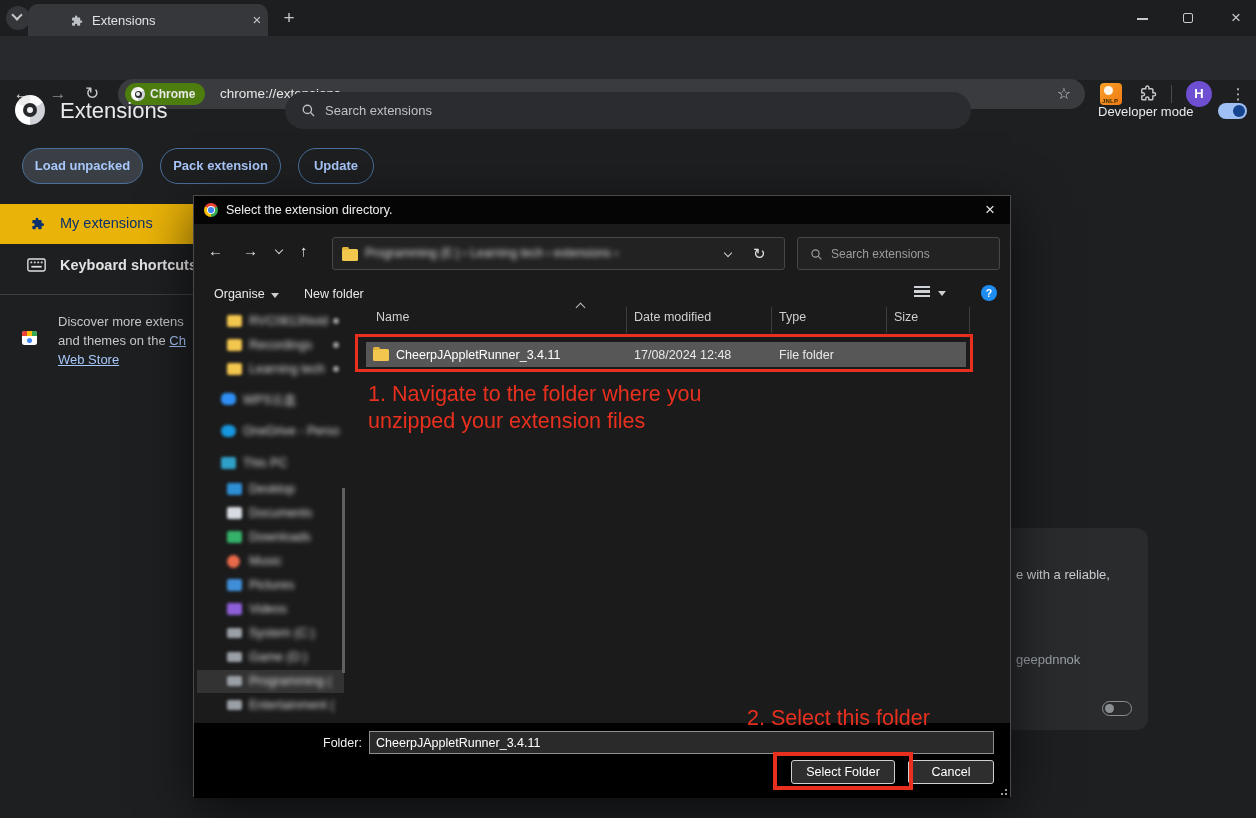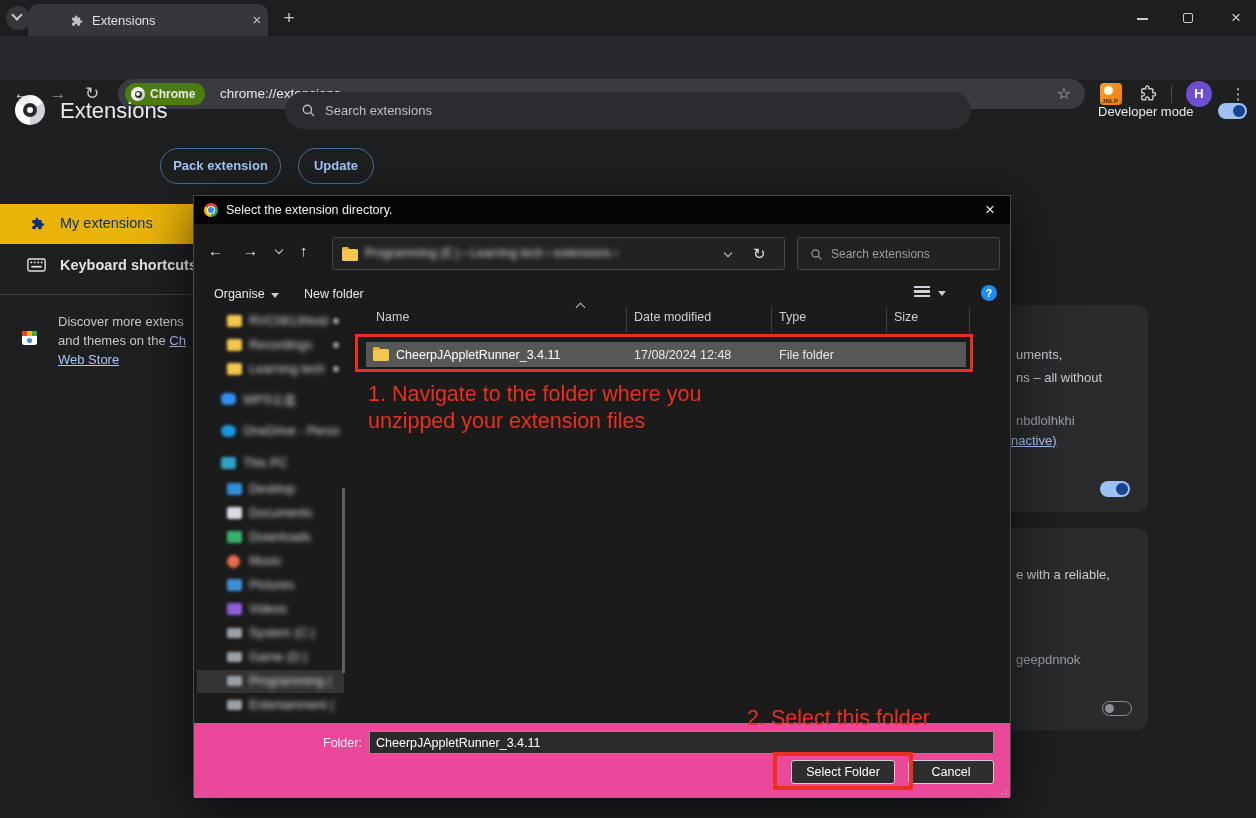--- a/index.html
+++ b/index.html
@@ -105,21 +105,21 @@
   .ti.f { background:#f3c64e; } .ti.wps { background:#2f8ff5; border-radius:5px; }
   .ti.cloud { background:#1797e0; border-radius:6px; } .ti.pc { background:#2fa0c8; }
   .ti.desk { background:#2f8fd6; } .ti.doc { background:#d8dce2; }
   .ti.down { background:#35b26a; } .ti.mus { background:#e86a4a; border-radius:50%; width:13px; height:13px; }
   .ti.pic { background:#3f8fd8; } .ti.vid { background:#8e5fd8; }
   .ti.drv { background:#9aa0a6; height:10px; top:2px; }
   .pin { position:absolute; left:139px; top:4px; width:6px; height:6px; border-radius:50%; background:#9a9a9a; filter:blur(1.5px); }
   .tree-sel { left:3px; top:474px; width:147px; height:23px; background:#333; position:absolute; }
   .tree-scroll { left:148px; top:292px; width:3px; height:185px; background:#606060; position:absolute; }
 
-  .dlg-footer { left:0; top:527px; width:100%; height:75px; background:#ec4899; position:absolute; }
+  .dlg-footer { left:0; top:527px; width:100%; height:75px; background:#000000; position:absolute; }
   .folder-lbl { position:absolute; left:129px; top:13px; font-size:12.5px; color:#f0f0f0; }
   .folder-input { position:absolute; left:175px; top:8px; width:625px; height:23px; background:#2a2a2a; border:1px solid #8f8f8f;
     color:#fff; font-size:12.5px; padding:0 6px; font-family:"Liberation Sans",sans-serif; }
   .dlg-btn { position:absolute; top:37px; height:24px; background:#2e2e2e; border:1px solid #d0d0d0; border-radius:3px;
     color:#fff; font-size:12.5px; text-align:center; line-height:22px; }
   .grip { position:absolute; right:3px; bottom:3px; width:8px; height:8px; }
   .grip i { position:absolute; width:2px; height:2px; background:#9a9a9a; }
 
   
   .ann-rect { border:3.5px solid #e9301f; position:absolute; z-index:60; }
@@ -191,20 +191,21 @@
         <circle cx="8.5" cy="8.5" r="5.5"></circle>
         <line x1="12.8" y1="12.8" x2="17.5" y2="17.5"></line>
       </svg>
     <span class="ph">Search extensions</span>
   </div>
   <span class="abs devmode-label">Developer mode</span>
   <div class="abs toggle on" style="left:1218px;top:103px;width:29px;height:16px">
       <div class="knob"></div>
     </div>
 
+  <div class="abs pill-btn" style="left:22px;width:121px;background:#3a3f46">Load unpacked</div>
   <div class="abs pill-btn" style="left:160px;width:121px">Pack extension</div>
   <div class="abs pill-btn" style="left:298px;width:76px">Update</div>
 
   <div class="abs sidebar-sel">
     <svg class="abs" style="left:30px;top:12px" width="16" height="16" viewBox="0 0 24 24" fill="#09316e">
         <path d="M19 11h-1.5V7.5A1.5 1.5 0 0 0 16 6h-3.5V4.5a2 2 0 1 0-4 0V6H5a1.5 1.5 0 0 0-1.5 1.5V11H5a2 2 0 1 1 0 4H3.5v3.5A1.5 1.5 0 0 0 5 20h3.5v-1.5a2 2 0 1 1 4 0V20H16a1.5 1.5 0 0 0 1.5-1.5V15H19a2 2 0 1 0 0-4z"></path>
       </svg>
     <span class="lbl">My extensions</span>
   </div>
   <div class="abs sidebar-row2">
@@ -224,29 +225,20 @@
   <div class="abs cws">
       <div class="strip"></div>
       <div class="ball"></div>
     </div>
   <div class="abs discover">
     <span>Discover more extens</span><br>
     <span>and themes on the </span><a>Ch</a><br>
     <a>Web Store</a>
   </div>
 
-  <div class="abs card" style="left:975px;top:305px;height:207px">
-    <span class="frag" style="top:42px">uments,</span>
-    <span class="frag" style="top:65px">ns – all without</span>
-    <span class="frag dim" style="top:108px">nbdlolhkhi</span>
-    <span class="frag link" style="top:128px">nactive)</span>
-    <div class="toggle on" style="position:absolute;left:125px;top:176px;width:30px;height:16px">
-        <div class="knob" style="width:12px;height:12px"></div>
-      </div>
-  </div>
   <div class="abs card" style="left:975px;top:528px;height:202px">
     <span class="frag" style="top:39px">e with a reliable,</span>
     <span class="frag dim" style="top:124px">geepdnnok</span>
     <div class="toggle off" style="position:absolute;left:127px;top:173px;width:30px;height:15px">
         <div class="knob"></div>
       </div>
   </div>
 
   <div class="abs dialog">
     <div class="dlg-titlebar">

